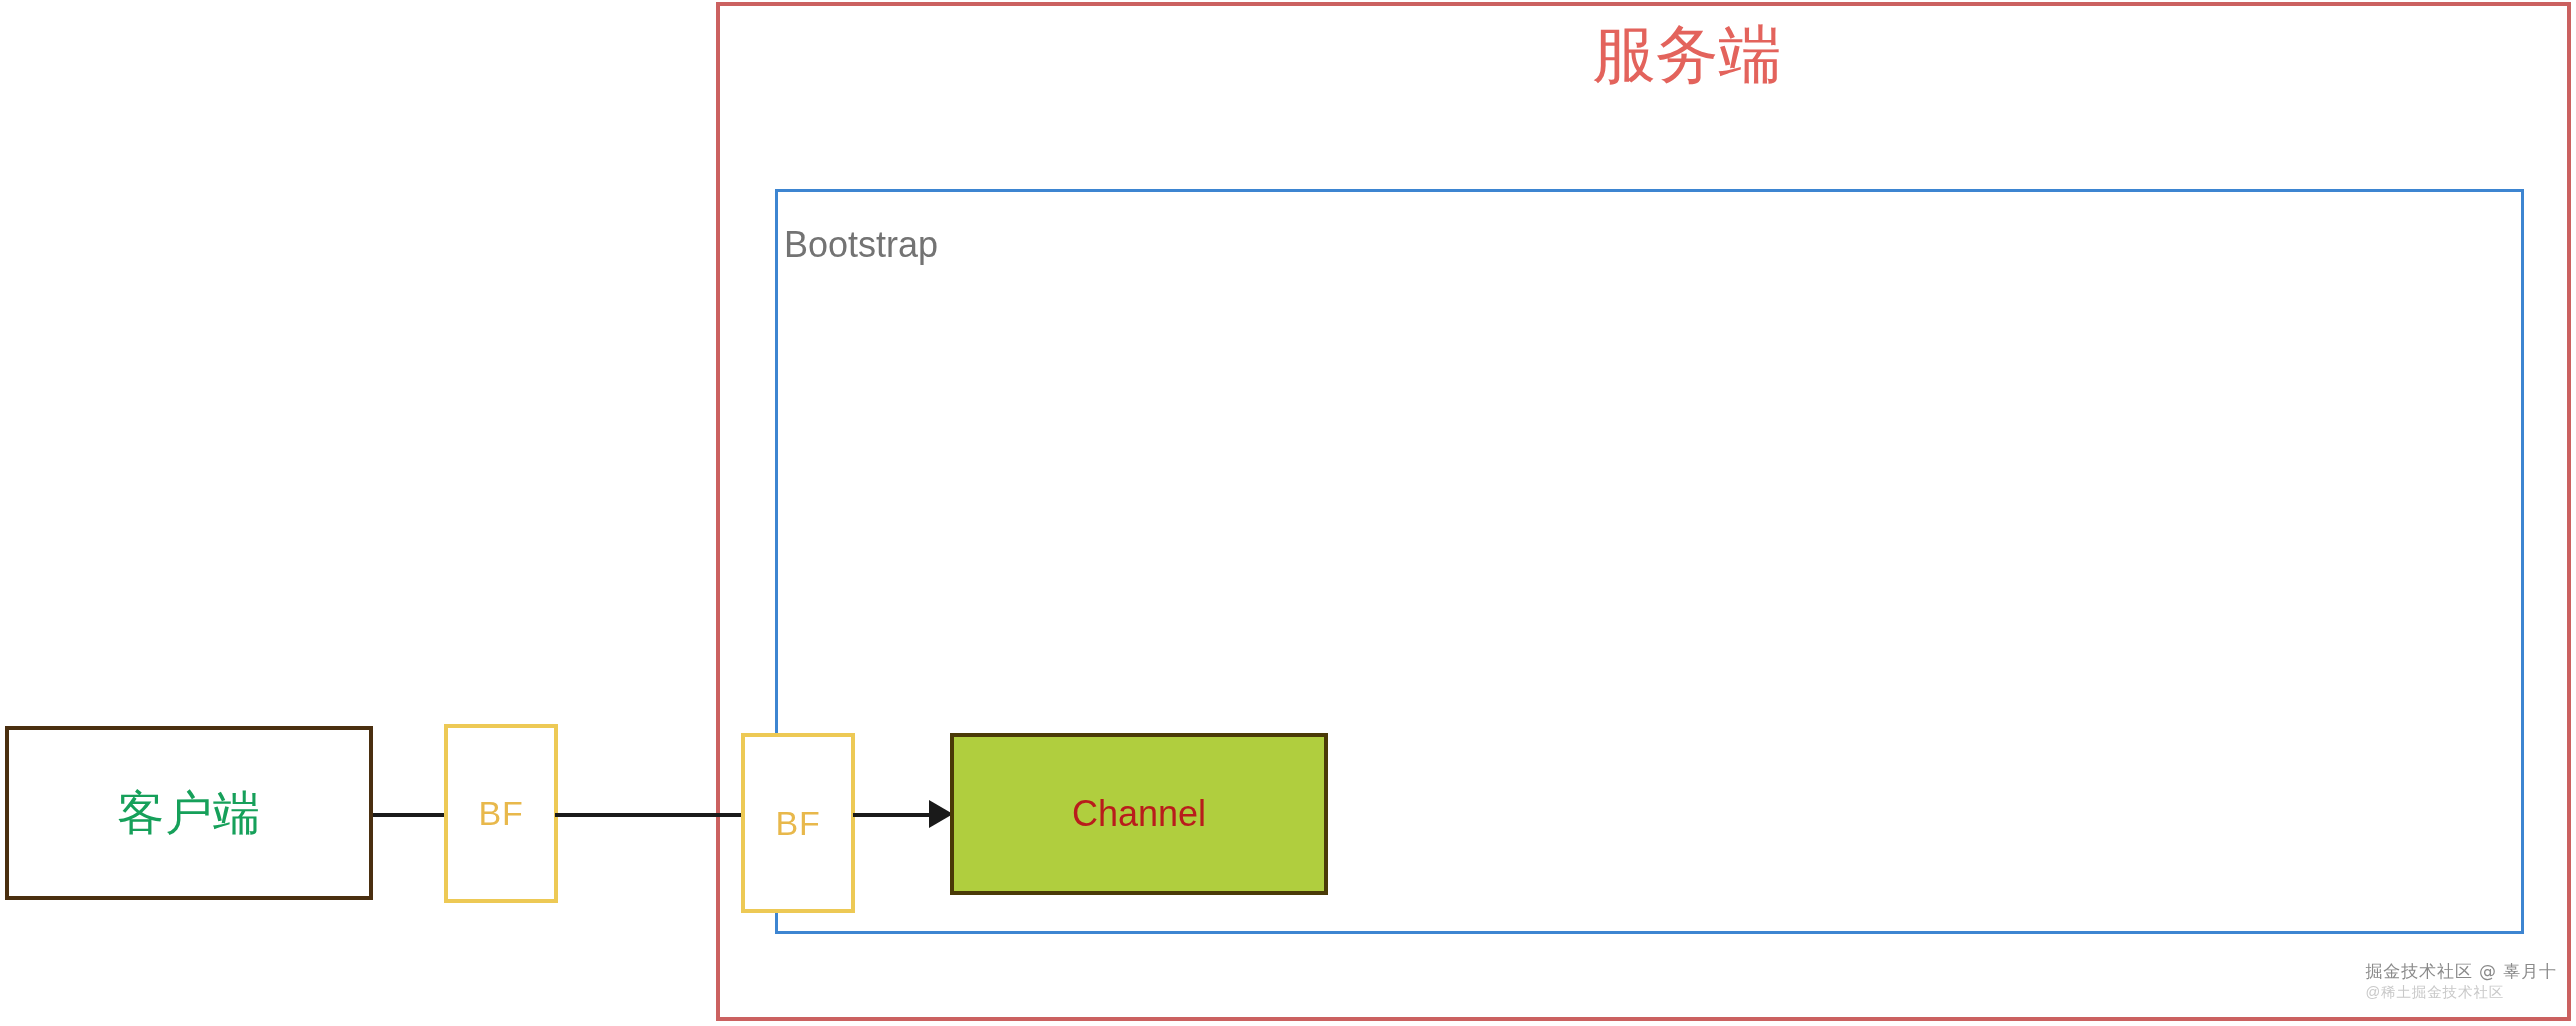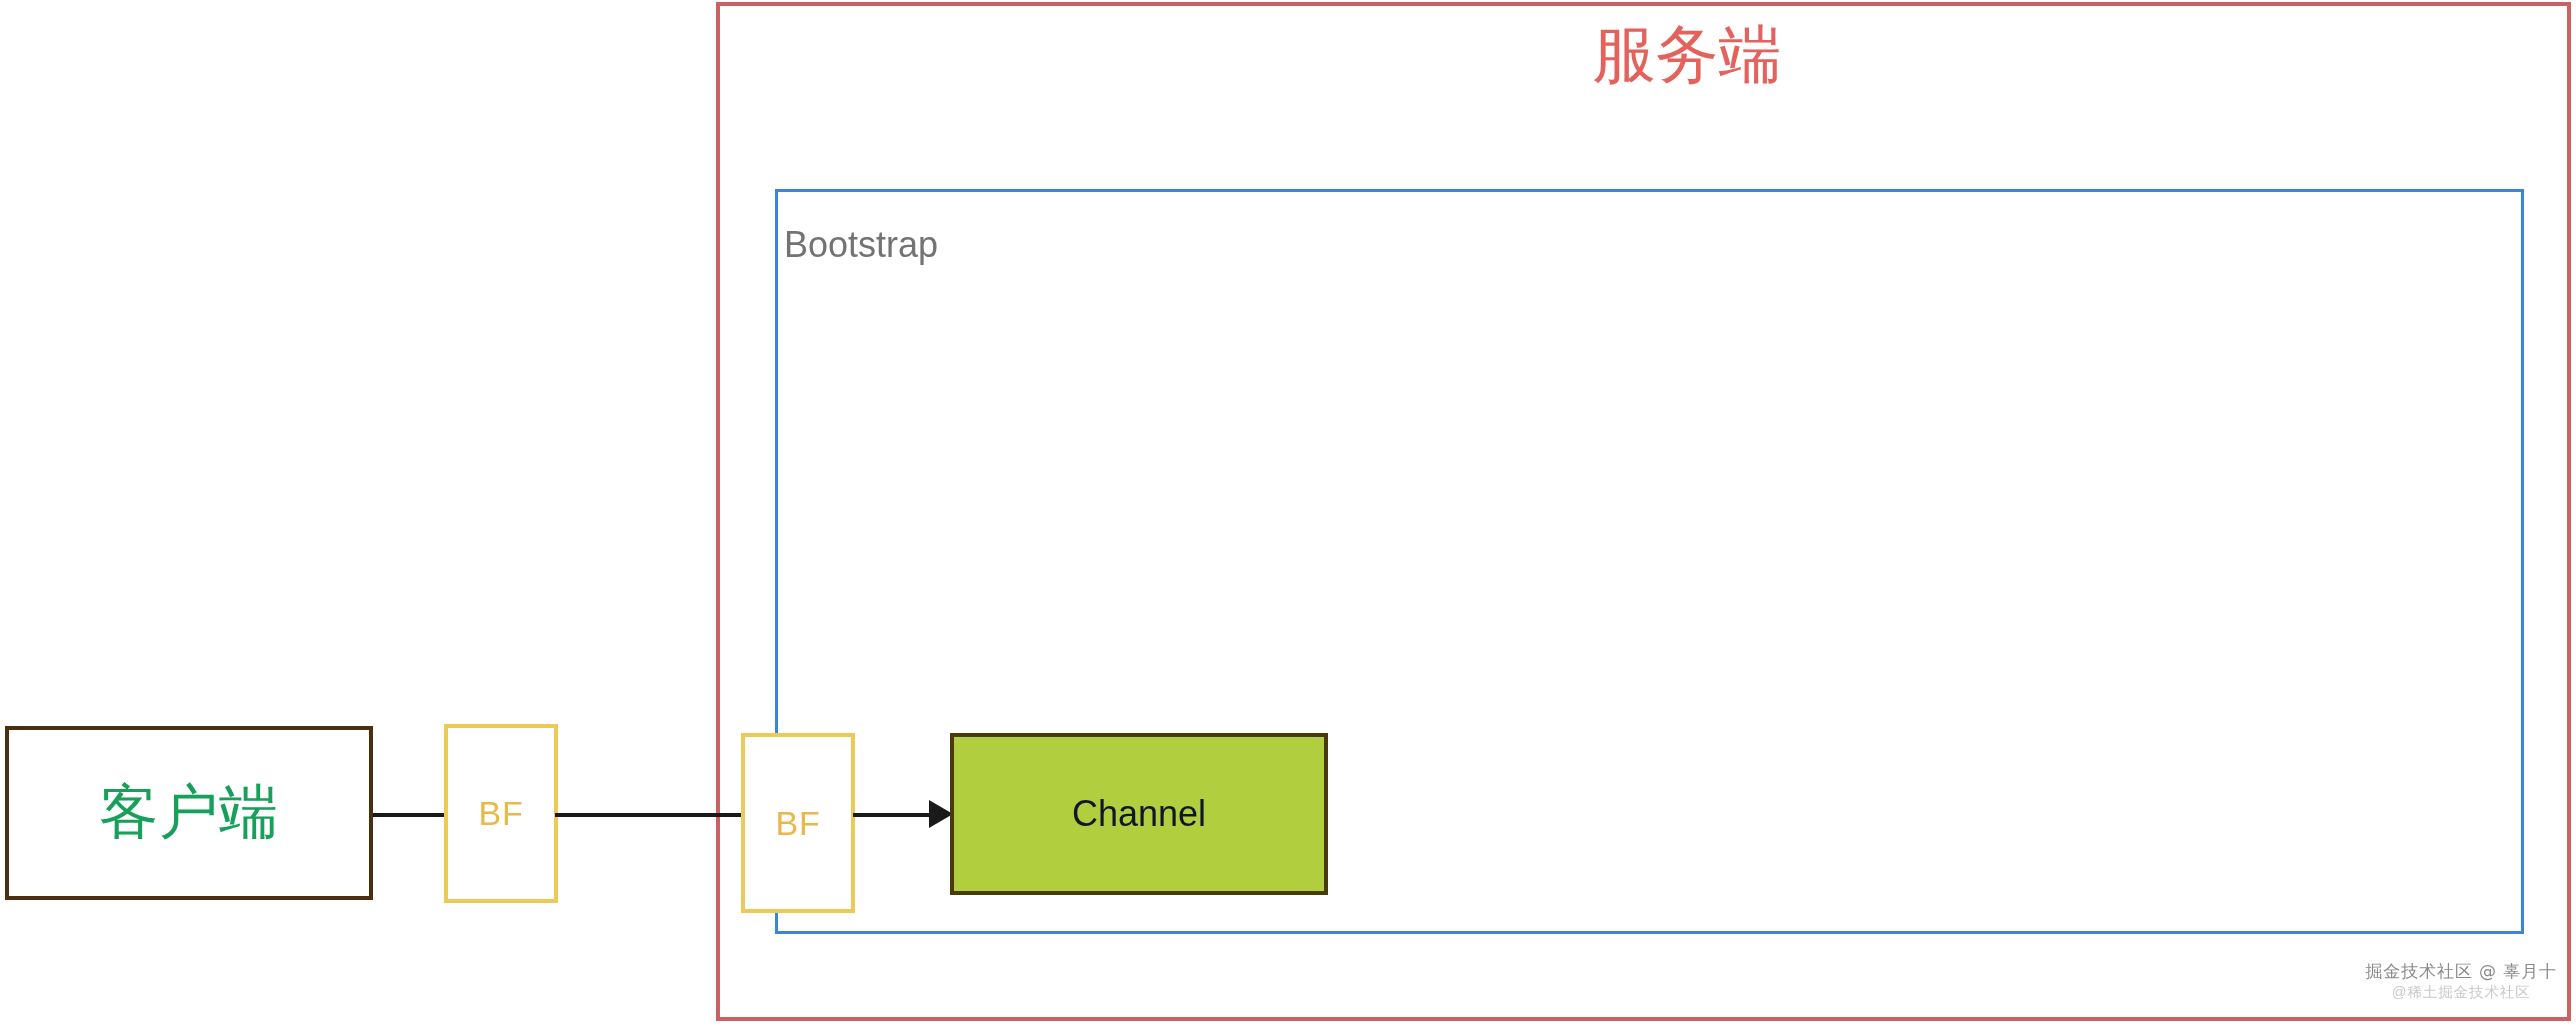--- a/index.html
+++ b/index.html
@@ -73,21 +73,21 @@
     width: 368px;
     height: 174px;
     border: 4.3px solid #4a2f10;
     box-sizing: border-box;
     background: #ffffff;
     display: flex;
     align-items: center;
     justify-content: center;
   }
   .client-label {
-    font-size: 59px;
+    font-size: 47px;
     color: #16a05a;
     font-family: Liberation Mono, monospace;
     letter-spacing: 0.9px;
     white-space: nowrap;
   }
 
   
   .bf-box {
     position: absolute;
     border: 4.3px solid #edc955;
@@ -125,21 +125,21 @@
     height: 162px;
     border: 4.3px solid #4a3a07;
     box-sizing: border-box;
     background: #b0ce3e;
     display: flex;
     align-items: center;
     justify-content: center;
   }
   .channel-label {
     font-size: 36px;
-    color: #0f172a;
+    color: #b91c1c;
   }
 
   
   .conn {
     position: absolute;
     background: #1a1a1a;
     height: 4.3px;
   }
   .conn-client-bf1 {
     left: 373px;
@@ -165,21 +165,21 @@
     border-top: 14.5px solid transparent;
     border-bottom: 14.5px solid transparent;
     border-left: 24px solid #1a1a1a;
   }
 
   
   .watermark {
     position: absolute;
     right: 19px;
     bottom: 24px;
-    text-align: center;
+    text-align: left;
     pointer-events: none;
     user-select: none;
   }
   .watermark-main {
     font-size: 17px;
     color: #8a8a8a;
     font-family: "DejaVu Sans", "Liberation Sans", sans-serif;
     letter-spacing: 0.9px;
     line-height: 1.35;
     white-space: nowrap;

